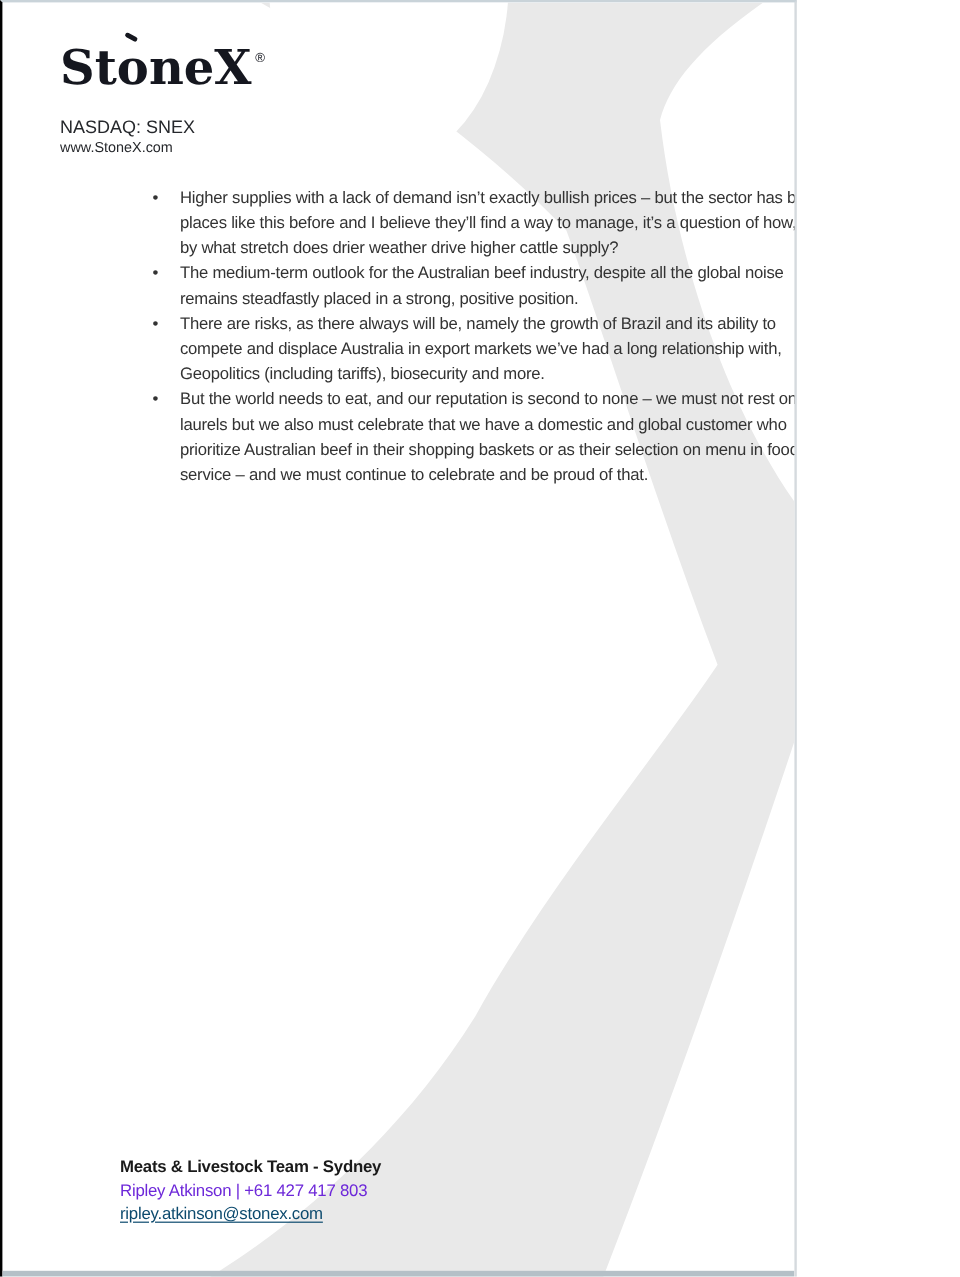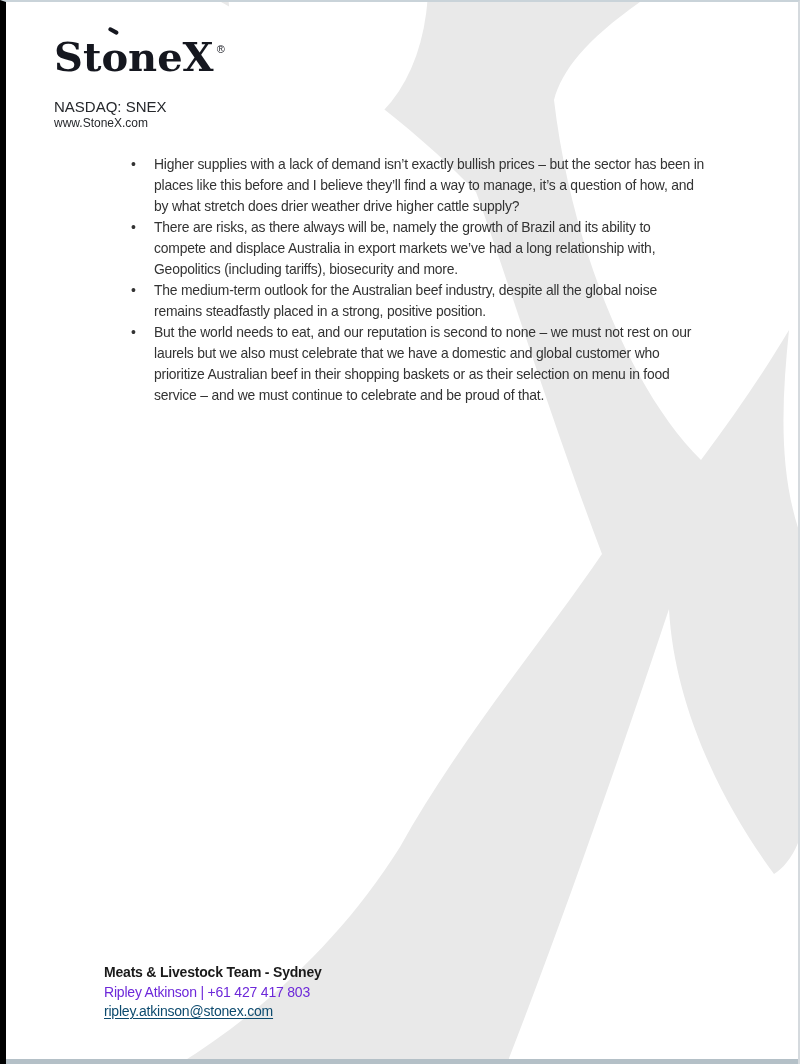--- a/index.html
+++ b/index.html
@@ -1,24 +1,24 @@
 <!DOCTYPE html>
 <html><head>
 <meta charset="utf-8">
 <style>
   html, body { margin: 0; padding: 0; background: #ffffff; }
 
   .page {
     position: relative;
-    width: 800px;
+    width: 664px;
     height: 1064px;
     box-sizing: border-box;
     background: #ffffff;
     border-top: 2px solid #c9d3d9;
-    border-left: 6px solid #000000;
+    border-left: 2px solid #000000;
     border-right: 2px solid #d5dade;
     overflow: hidden;
     font-family: "Liberation Sans", sans-serif;
   }
 
   
   .watermark {
     position: absolute;
     left: 0; top: 0;
     width: 800px; height: 1064px;
@@ -124,22 +124,22 @@
     <div class="logo"><span>St</span><span class="logo-o">o</span><span>neX</span><span class="reg">®</span></div>
     <div class="ticker">NASDAQ: SNEX</div>
     <div class="website">www.StoneX.com</div>
   </header>
 
   <main class="content">
     <ul class="bullets">
         <li>Higher supplies with a lack of demand isn’t exactly bullish prices – but the sector has been in places like this before and I believe they’ll find a way to manage, it’s a question of how, and by what stretch does drier weather drive higher cattle supply?</li>
       </ul>
     <ul class="bullets">
+        <li>The medium-term outlook for the Australian beef industry, despite all the global noise remains steadfastly placed in a strong, positive position.</li>
         <li>There are risks, as there always will be, namely the growth of Brazil and its ability to compete and displace Australia in export markets we’ve had a long relationship with, Geopolitics (including tariffs), biosecurity and more.</li>
-        <li>The medium-term outlook for the Australian beef industry, despite all the global noise remains steadfastly placed in a strong, positive position.</li>
         <li>But the world needs to eat, and our reputation is second to none – we must not rest on our laurels but we also must celebrate that we have a domestic and global customer who prioritize Australian beef in their shopping baskets or as their selection on menu in food service – and we must continue to celebrate and be proud of that.</li>
       </ul>
   </main>
 
   <footer class="contact-block">
     <div class="team">Meats &amp; Livestock Team - Sydney</div>
     <div class="person">Ripley Atkinson | +61 427 417 803</div>
     <a class="email" href="#">ripley.atkinson@stonex.com</a>
   </footer>
 

